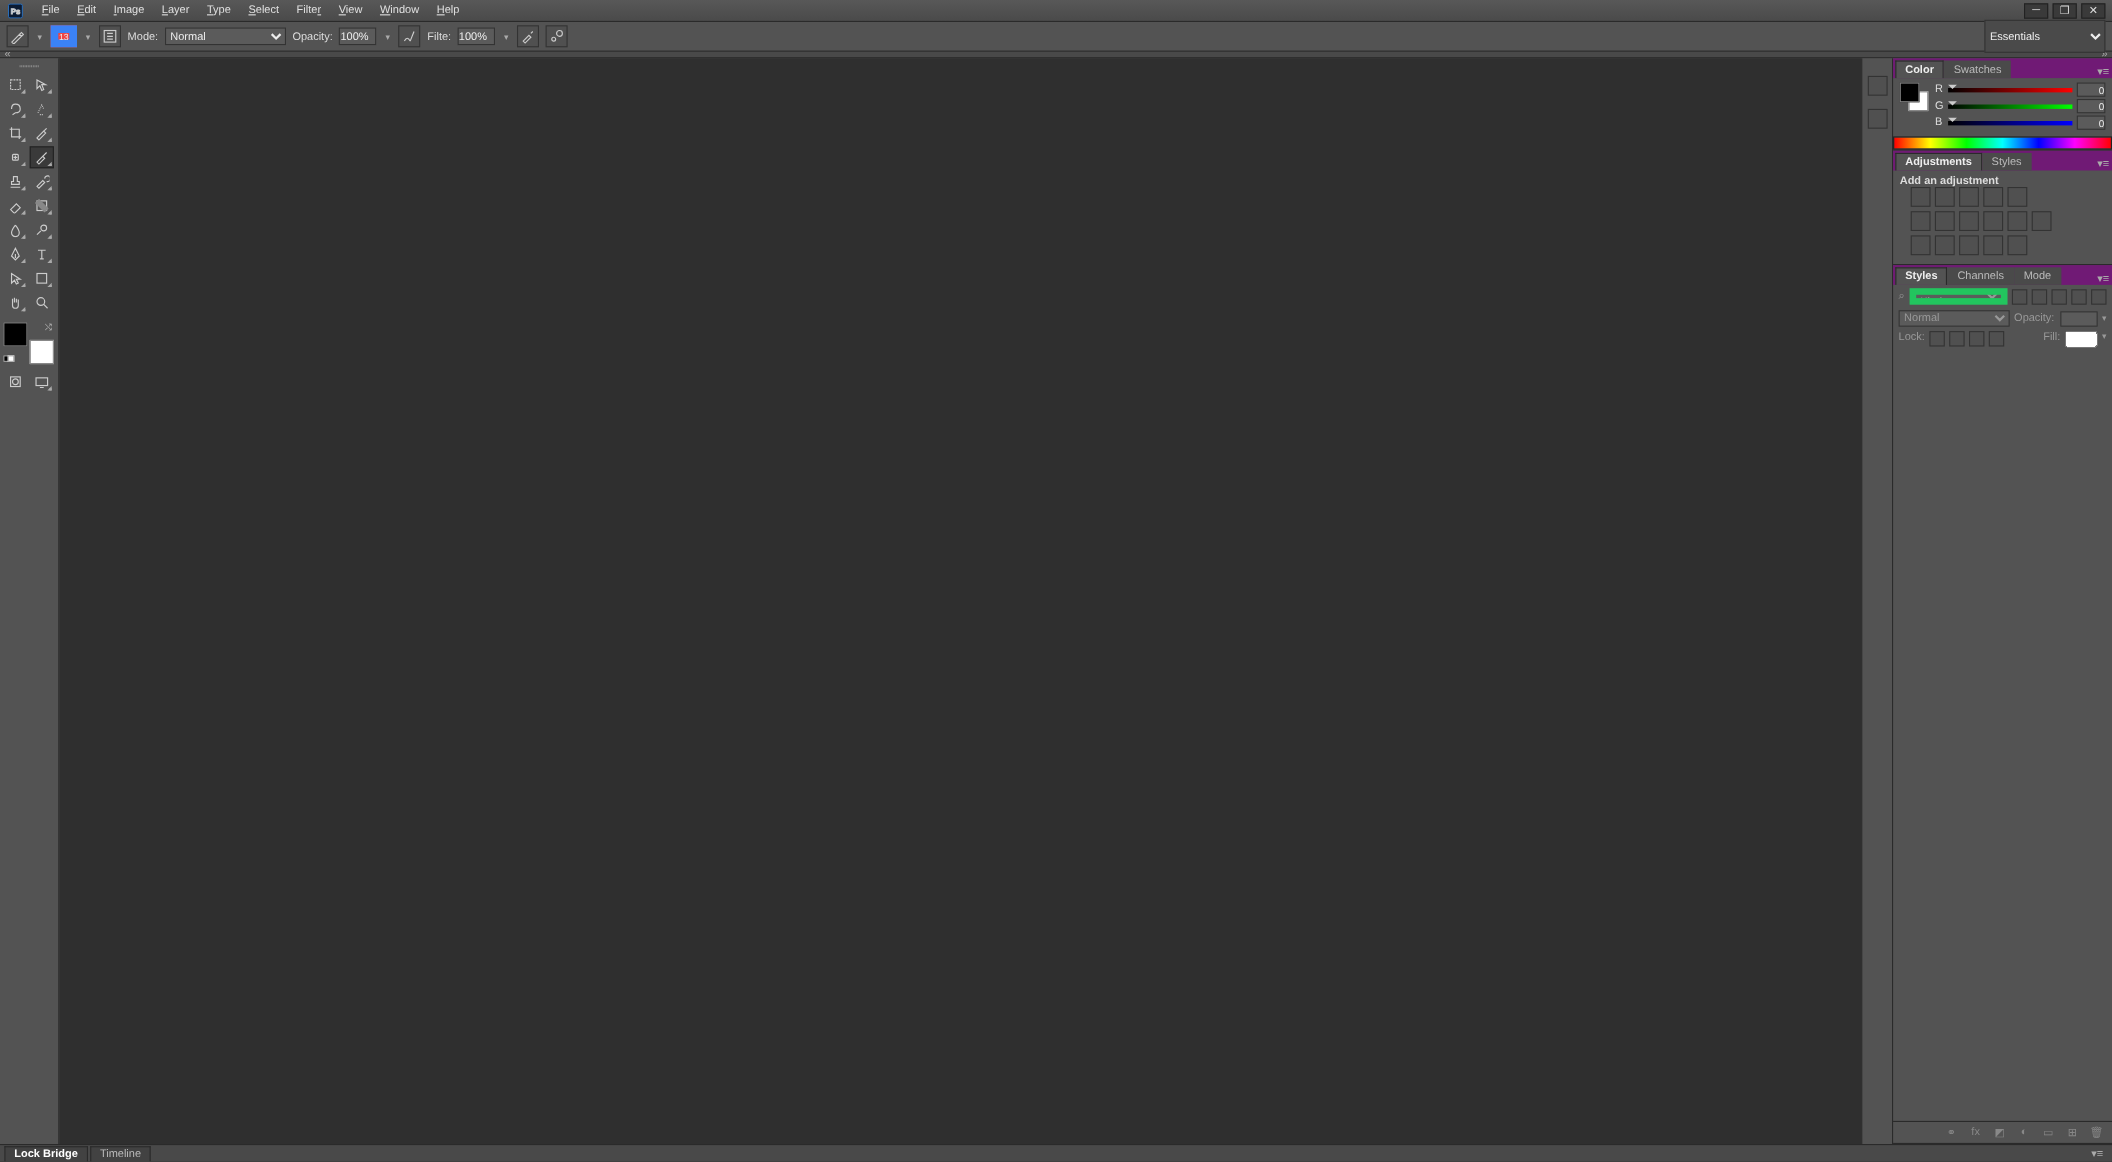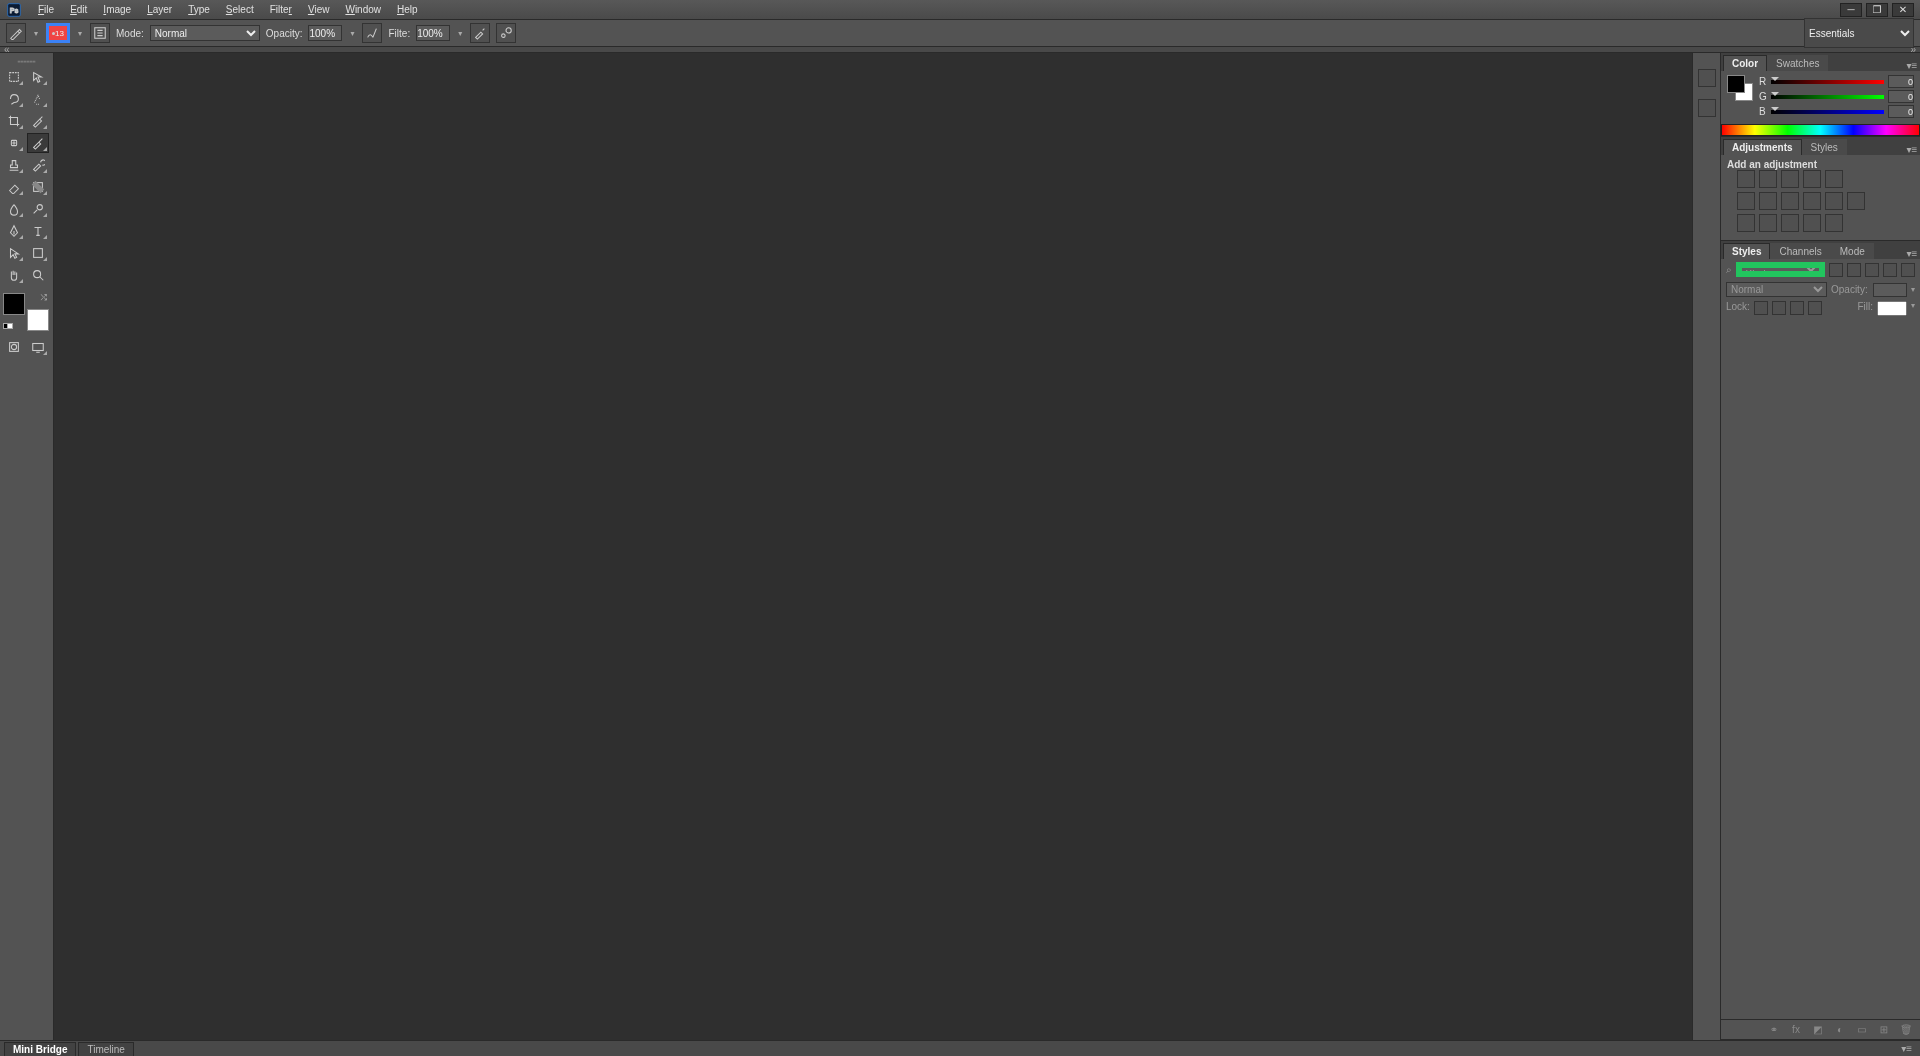--- a/index.html
+++ b/index.html
@@ -11,21 +11,21 @@
 .menubar .logo svg{display:block;}
 .menubar .menu-item { padding:2px 8px; color:#e0e0e0; cursor:default;}
 .menubar .menu-item u{text-decoration:underline;}
 .menubar .winbtns{margin-left:auto;display:flex;gap:4px;padding-right:2px;}
 .menubar .winbtn{width:22px;height:14px;background:#3a3a3a;border:1px solid #222;display:flex;align-items:center;justify-content:center;color:#ddd;font-size:10px;}
 
 
 .optionsbar{height:27px;background:#535353;border-bottom:1px solid #2a2a2a;display:flex;align-items:center;padding:0 6px;gap:6px;position:relative;}
 .optionsbar .tool-ico{width:20px;height:20px;display:flex;align-items:center;justify-content:center;border:1px solid #333;background:#505050;}
 .optionsbar .caret{width:8px;display:flex;align-items:center;justify-content:center;color:#aaa;font-size:8px;}
-.optionsbar .brush-preview{width:24px;height:20px;border:3px solid #3b82f6;background:#ef4444;display:flex;align-items:center;justify-content:center;}
+.optionsbar .brush-preview{width:24px;height:20px;border:7px solid #3b82f6;background:#ef4444;display:flex;flex-direction:column;align-items:center;justify-content:center;}
 .optionsbar .brush-preview .dot{width:3px;height:3px;border-radius:50%;background:#ccc;}
 .optionsbar .brush-preview .sz{font-size:8px;color:#eee;}
 .optionsbar .label{color:#ddd;}
 .optionsbar select,.optionsbar input{background:#5b5b5b;border:1px solid #333;color:#eee;height:16px;font-size:10px;}
 .optionsbar select.mode{width:110px;}
 .optionsbar input.pct{width:34px;text-align:left;padding-right:2px;}
 .optionsbar .iconbtn{width:20px;height:20px;border:1px solid #333;background:#505050;display:flex;align-items:center;justify-content:center;}
 .optionsbar .workspace-sel{margin-left:auto;}
 .optionsbar .workspace-sel select{width:110px;height:30px;background:#4a4a4a;}
 .collapse-strip{height:6px;background:#494949;border-bottom:1px solid #2a2a2a;color:#aaa;font-size:8px;display:flex;align-items:center;padding:0 4px;}
@@ -48,21 +48,21 @@
 .swatch-block .mini .b{display:inline-block;width:6px;height:6px;background:#fff;border:1px solid #aaa;margin-left:-2px;margin-top:2px;}
 .canvas{flex:1;background:#2f2f2f;}
 
 
 .dock-mini{width:28px;background:#535353;border-left:1px solid #2a2a2a;display:flex;flex-direction:column;align-items:center;padding-top:16px;gap:12px;}
 .dock-mini .mini-ico{width:18px;height:18px;border:1px solid #333;background:#505050;}
 
 
 .panels{width:200px;background:#535353;border-left:1px solid #2a2a2a;display:flex;flex-direction:column;}
 .panel{border-bottom:1px solid #2a2a2a;display:flex;flex-direction:column;}
-.tabbar{height:18px;display:flex;align-items:flex-end;background:#404040;padding:0 2px;gap:0;}
+.tabbar{height:18px;display:flex;align-items:flex-end;background:#701a75;padding:0 2px;gap:0;}
 .tabbar .tab{padding:2px 8px;color:#bbb;background:#4a4a4a;border:1px solid transparent;border-bottom:none;cursor:default;}
 .tabbar .tab.active{background:#535353;color:#eee;border:1px solid #2a2a2a;border-bottom:none;font-weight:bold;}
 .tabbar .menu{margin-left:auto;width:12px;text-align:center;color:#aaa;}
 .panel-body{padding:4px 6px;}
 
 
 .color-body{display:flex;gap:6px;align-items:flex-start;}
 .color-swatch{position:relative;width:26px;height:26px;}
 .color-swatch .a{position:absolute;top:0;left:0;width:18px;height:18px;background:#000;border:1px solid #888;z-index:2;}
 .color-swatch .b{position:absolute;bottom:0;right:0;width:18px;height:18px;background:#fff;border:1px solid #888;}
@@ -479,16 +479,16 @@
         <div class="fbtn">◐</div>
         <div class="fbtn">▭</div>
         <div class="fbtn">⊞</div>
         <div class="fbtn">🗑</div>
       </div>
     </div>
   </div>
 </div>
 
 <div class="bottombar">
-  <div class="btab active">Mini Bridge</div>
+  <div class="btab active">Lock Bridge</div>
   <div class="btab">Timeline</div>
   <div class="bmenu">▾≡</div>
 </div>
 
 </body></html>

